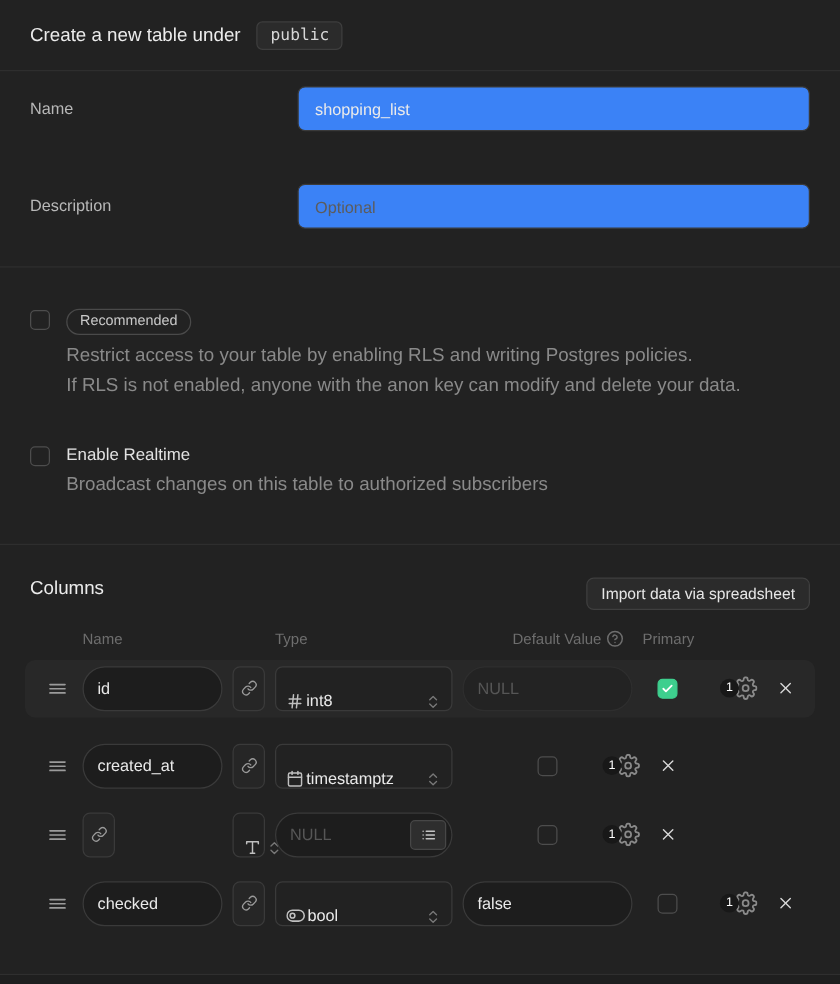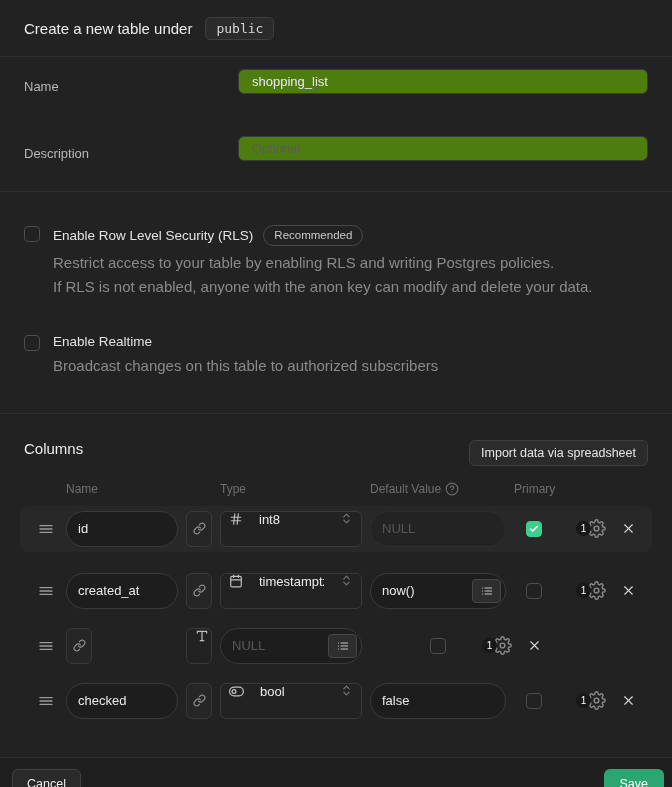--- a/index.html
+++ b/index.html
@@ -36,22 +36,22 @@
   }
   
   .form-section{padding:12px 24px 30px;border-bottom:1px solid #2e2e2e;}
   .form-row{display:flex;align-items:flex-start;}
   .form-row + .form-row{margin-top:42px;}
   .form-label{
     width:214px;flex:0 0 214px;
     font-size:13px;color:#b8b8b8;padding-top:10px;
   }
   .text-input{
-    flex:1;height:25px;
-    background:#4d7c0f;border:1px solid #3a3a3a;border-radius:6px;
+    flex:1;height:36px;
+    background:#3b82f6;border:1px solid #3a3a3a;border-radius:6px;
     color:#eaeaea;font-size:13px;font-family:"Liberation Sans",sans-serif;
     padding:0 13px;outline:none;width:100%;
   }
   .text-input::placeholder{color:#5c5c5c;}
   
   .toggles-section{padding:34px 24px 34px;border-bottom:1px solid #2e2e2e;}
   .toggle-block{display:flex;gap:13px;align-items:flex-start;}
   .toggle-block + .toggle-block{margin-top:36px;}
   .checkbox{
     width:16px;height:16px;flex:0 0 16px;
@@ -87,21 +87,21 @@
     display:grid;
     grid-template-columns:24px 112px 26px 142px 136px 40px 1fr;
     gap:8px;align-items:center;
   }
   .sub-headers{
     margin:0 20px 10px;padding:0 4px 0 14px;
     font-size:12px;color:#6e6e6e;
   }
   .sub-headers .h-name{grid-column:2;}
   .sub-headers .h-type{grid-column:4;}
-  .sub-headers .h-default{grid-column:5;display:flex;align-items:center;gap:4px;}
+  .sub-headers .h-default{grid-column:5;display:flex;align-items:center;gap:4px;margin-left:40px;}
   .sub-headers .h-primary{grid-column:6;text-align:right;white-space:nowrap;}
   .help-icon{display:inline-flex;color:#6e6e6e;}
   .col-row{
     margin:0 20px 9px;padding:5px 4px 5px 14px;border-radius:8px;
   }
   .col-row.highlight{background:#282828;margin-bottom:16px;}
   .drag-handle{
     display:flex;align-items:center;justify-content:center;
     color:#9b9b9b;cursor:grab;
   }
@@ -113,21 +113,21 @@
   }
   .cell-input::placeholder{color:#565656;}
   .cell-input.disabled{background:#232323;border-color:#2e2e2e;color:#565656;}
   .link-btn{
     height:36px;width:26px;
     background:#262626;border:1px solid #3a3a3a;border-radius:6px;
     color:#9a9a9a;display:flex;align-items:center;justify-content:center;
     cursor:pointer;
   }
   .type-select{
-    height:36px;display:flex;align-items:flex-start;gap:16px;
+    height:36px;display:flex;align-items:flex-end;gap:2px;
     background:#222222;border:1px solid #3a3a3a;border-radius:6px;
     padding:0 8px;cursor:pointer;
   }
   .type-icon{display:flex;color:#c0c0c0;flex:0 0 auto;}
   .type-label{flex:1;font-size:13px;color:#eaeaea;white-space:nowrap;overflow:hidden;}
   .sel-chevrons{display:flex;color:#787878;flex:0 0 auto;}
   .default-wrap{position:relative;}
   .default-wrap .cell-input{padding-right:10px;}
   .default-wrap.with-list .cell-input{padding-right:40px;}
   .list-btn{
@@ -196,21 +196,20 @@
     </div>
   </div>
 
   <div class="toggles-section">
     <div class="toggle-block">
       <div class="checkbox">
         
       </div>
       <div class="toggle-body">
         <div class="toggle-title-row">
-          <span class="toggle-label">Enable Row Level Security (RLS)</span>
           <span class="badge-pill">Recommended</span>
         </div>
         <div class="toggle-desc">
           <div>Restrict access to your table by enabling RLS and writing Postgres policies.</div>
           <div>If RLS is not enabled, anyone with the anon key can modify and delete your data.</div>
         </div>
       </div>
     </div>
     <div class="toggle-block">
       <div class="checkbox">
@@ -333,33 +332,20 @@
             </svg>
         </span>
         <span class="type-label">timestamptz</span>
         <span class="sel-chevrons">
           <svg width="13" height="13" viewBox="0 0 24 24" fill="none" stroke="currentColor" stroke-width="2" stroke-linecap="round" stroke-linejoin="round">
               <polyline points="7 9 12 4 17 9"></polyline>
               <polyline points="7 15 12 20 17 15"></polyline>
             </svg>
         </span>
       </div>
-      <div class="default-wrap with-list">
-        <input class="cell-input" value="now()" style="">
-        <button class="list-btn">
-          <svg width="12" height="12" viewBox="0 0 24 24" fill="none" stroke="currentColor" stroke-width="2.4" stroke-linecap="round" stroke-linejoin="round">
-              <line x1="8" y1="6" x2="21" y2="6"></line>
-              <line x1="8" y1="12" x2="21" y2="12"></line>
-              <line x1="8" y1="18" x2="21" y2="18"></line>
-              <line x1="3" y1="6" x2="3.01" y2="6"></line>
-              <line x1="3" y1="12" x2="3.01" y2="12"></line>
-              <line x1="3" y1="18" x2="3.01" y2="18"></line>
-            </svg>
-        </button>
-      </div>
       <div class="primary-cell">
         <div class="checkbox">
           
         </div>
       </div>
       <div class="row-actions">
         <div class="gear-wrap">
           <span class="gear-badge">1</span>
           <span class="gear-icon">
             <svg width="19" height="19" viewBox="0 0 24 24" fill="none" stroke="currentColor" stroke-width="1.8" stroke-linecap="round" stroke-linejoin="round">

